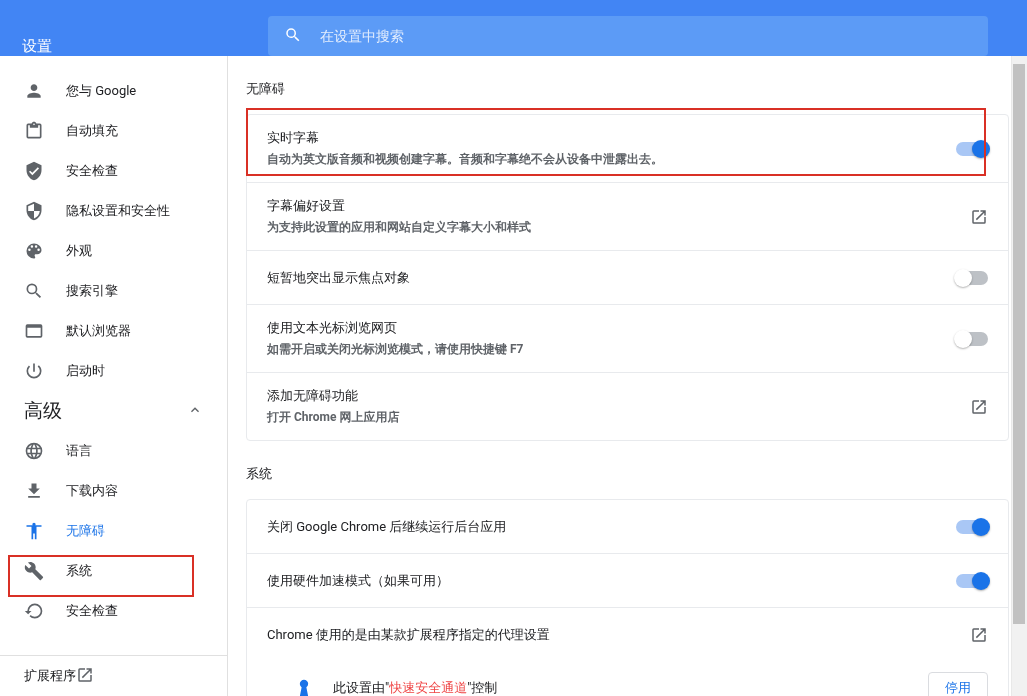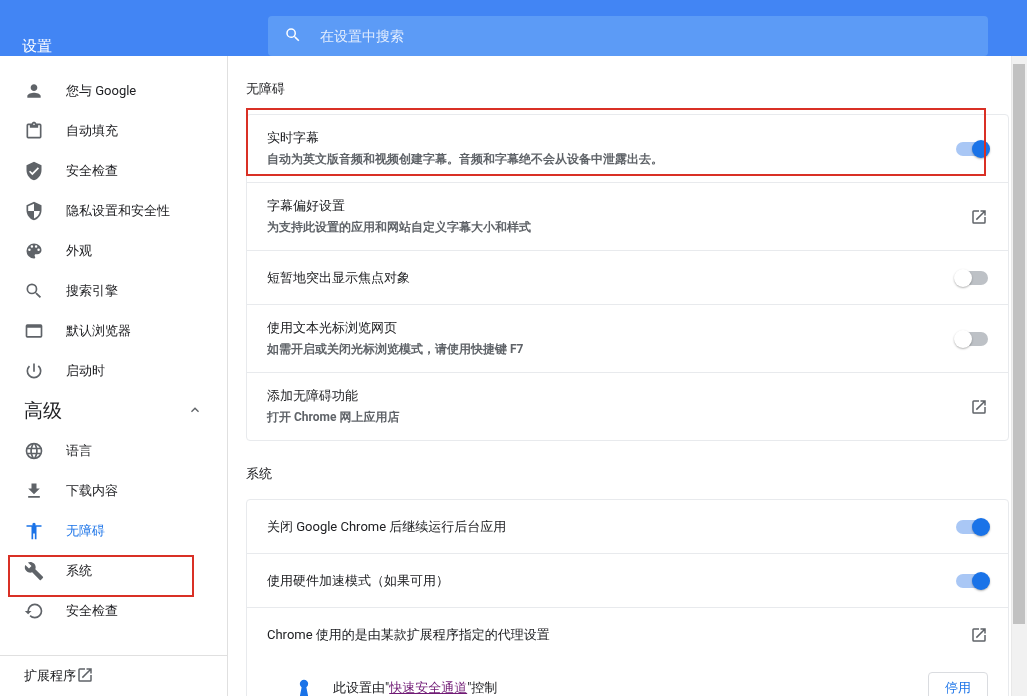--- a/index.html
+++ b/index.html
@@ -169,21 +169,21 @@
   pointer-events: none;
 }
 .content-wrap { position: relative; }
 .proxy-sub {
   display: flex;
   align-items: center;
   padding: 10px 20px 14px 46px;
 }
 .proxy-sub .icon { width: 22px; display:flex; align-items:center; justify-content:center; margin-right: 18px; }
 .proxy-sub .text { flex: 1; font-size: 13px; }
-.proxy-sub .text .link { color: #701a75; text-decoration: underline; }
+.proxy-sub .text .link { color: #ef4444; }
 .stop-btn {
   border: 1px solid #dadce0;
   border-radius: 4px;
   color: #1a73e8;
   padding: 6px 16px;
   font-size: 13px;
   cursor: pointer;
   background: #fff;
 }
 .scrollbar-track {

